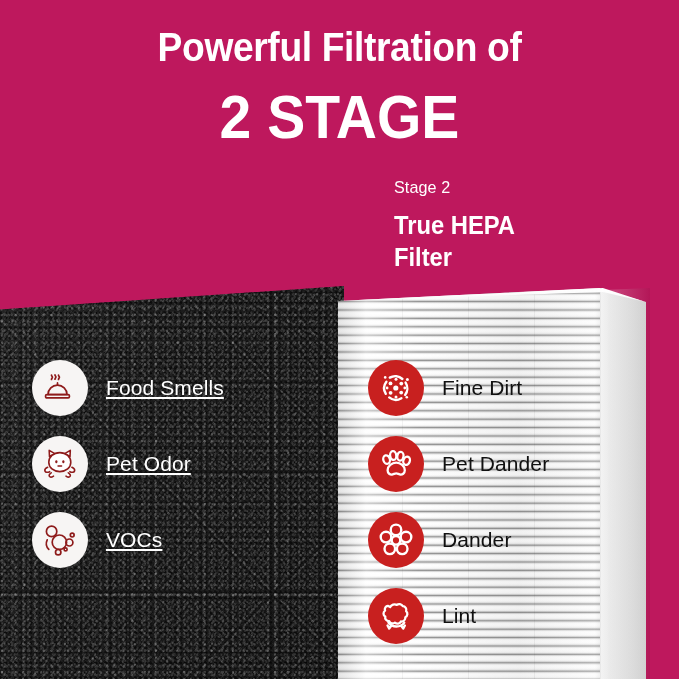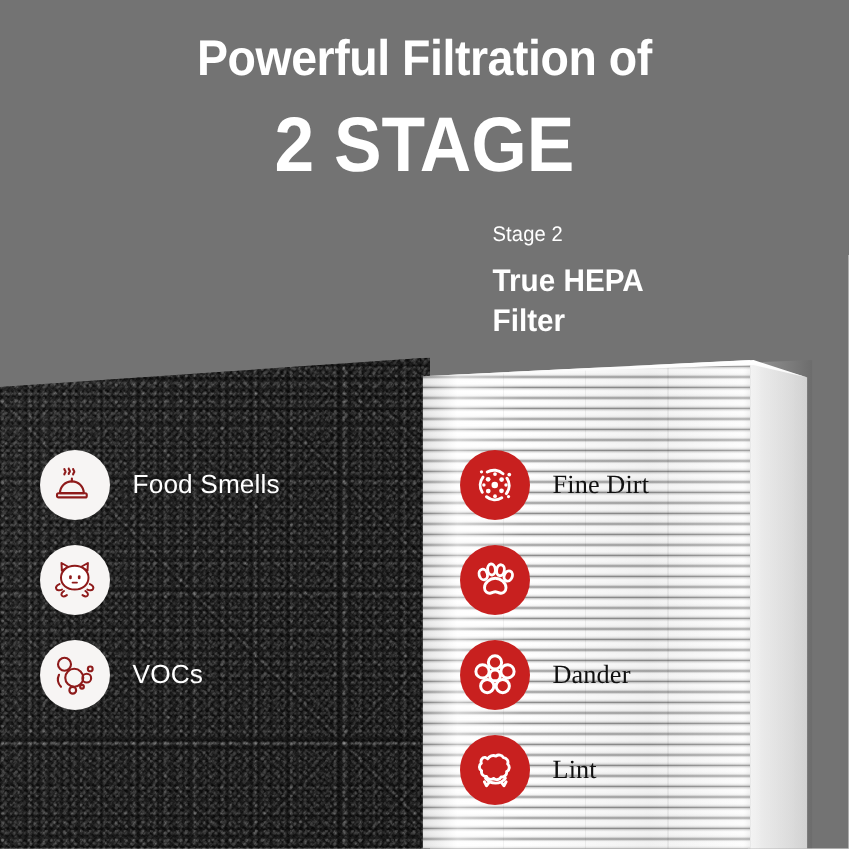--- a/index.html
+++ b/index.html
@@ -5,21 +5,21 @@
   html, body {
     margin: 0;
     padding: 0;
     background: #ffffff;
   }
   #stage {
     position: relative;
     width: 679px;
     height: 679px;
     overflow: hidden;
-    background: #737373;
+    background: #be185d;
     font-family: "Liberation Sans", sans-serif;
     -webkit-font-smoothing: antialiased;
   }
 
   
   .header {
     position: absolute;
     left: 0; top: 0;
     width: 679px;
     height: 300px;
@@ -213,22 +213,22 @@
   .badge.onwhite { background: #f7f5f4; }
   .badge.onred   { background: #c8201f; }
 
   .feature-label {
     margin-left: 18px;
     font-size: 21px;
     line-height: 1.1;
     letter-spacing: 0.1px;
     white-space: nowrap;
   }
-  .feature-list.left  .feature-label { color: #ffffff; font-weight: normal; }
-  .feature-list.right .feature-label { color: #111111; font-weight: normal; font-family: Liberation Serif, serif; }
+  .feature-list.left  .feature-label { color: #ffffff; font-weight: normal; text-decoration: underline; }
+  .feature-list.right .feature-label { color: #111111; font-weight: normal; }
 
   svg { display: block; }
 </style>
 </head>
 <body>
 
 <div id="stage">
 
   <div class="header">
     <div class="title-main">Powerful Filtration of</div>
@@ -289,20 +289,21 @@
               <path d="M26.3 25.8c1.7 1.1 2.5 2.6 1.8 3.6-.7 1-2.5 .8-4.1-.3"></path>
             </g>
             <g fill="#8e1b1b">
               <rect x="13.3" y="13.2" width="2.1" height="3.1" rx="1"></rect>
               <rect x="20.3" y="13.2" width="2.1" height="3.1" rx="1"></rect>
             </g>
             <path d="M16 19h3.6" fill="none" stroke="#8e1b1b" stroke-width="1.4" stroke-linecap="round"></path>
           </svg>
         </span>
       </div>
+      <div class="feature-label">Pet Odor</div>
     </div>
 
     <div class="feature-row">
       <div class="badge onwhite">
         <span>
           <svg width="36" height="34" viewBox="0 0 36 34">
             <g fill="none" stroke="#8e1b1b" stroke-width="1.7">
               <circle cx="9.6" cy="8.4" r="5.2"></circle>
               <circle cx="17.4" cy="19.2" r="7.2"></circle>
               <circle cx="27.4" cy="19.5" r="3.5"></circle>
@@ -360,20 +361,21 @@
               <ellipse cx="16.2" cy="10.6" rx="3.1" ry="4.4" transform="rotate(-6 16.2 10.6)"></ellipse>
               <ellipse cx="23.4" cy="11.2" rx="3.1" ry="4.4" transform="rotate(8 23.4 11.2)"></ellipse>
               <ellipse cx="29.6" cy="15.8" rx="3.2" ry="4.2" transform="rotate(22 29.6 15.8)"></ellipse>
               <path d="M19.2 17.6c-4.4 0-8.6 3.6-8.6 7.6 0 3.1 2.5 4.9 5.1 4.2
                        1.3-.3 2.3-1 3.5-1 1.2 0 2.2 .7 3.5 1 2.6 .7 5.1-1.1 5.1-4.2
                        0-4-4.2-7.6-8.6-7.6z"></path>
             </g>
           </svg>
         </span>
       </div>
+      <div class="feature-label">Pet Dander</div>
     </div>
 
     <div class="feature-row">
       <div class="badge onred">
         <span>
           <svg width="38" height="38" viewBox="0 0 38 38">
             <g fill="none" stroke="#ffffff" stroke-width="2.4" stroke-linejoin="round">
               <circle cx="19" cy="8.9" r="5.3"></circle>
               <circle cx="29" cy="16.1" r="5.3"></circle>
               <circle cx="25.2" cy="27.8" r="5.3"></circle>

